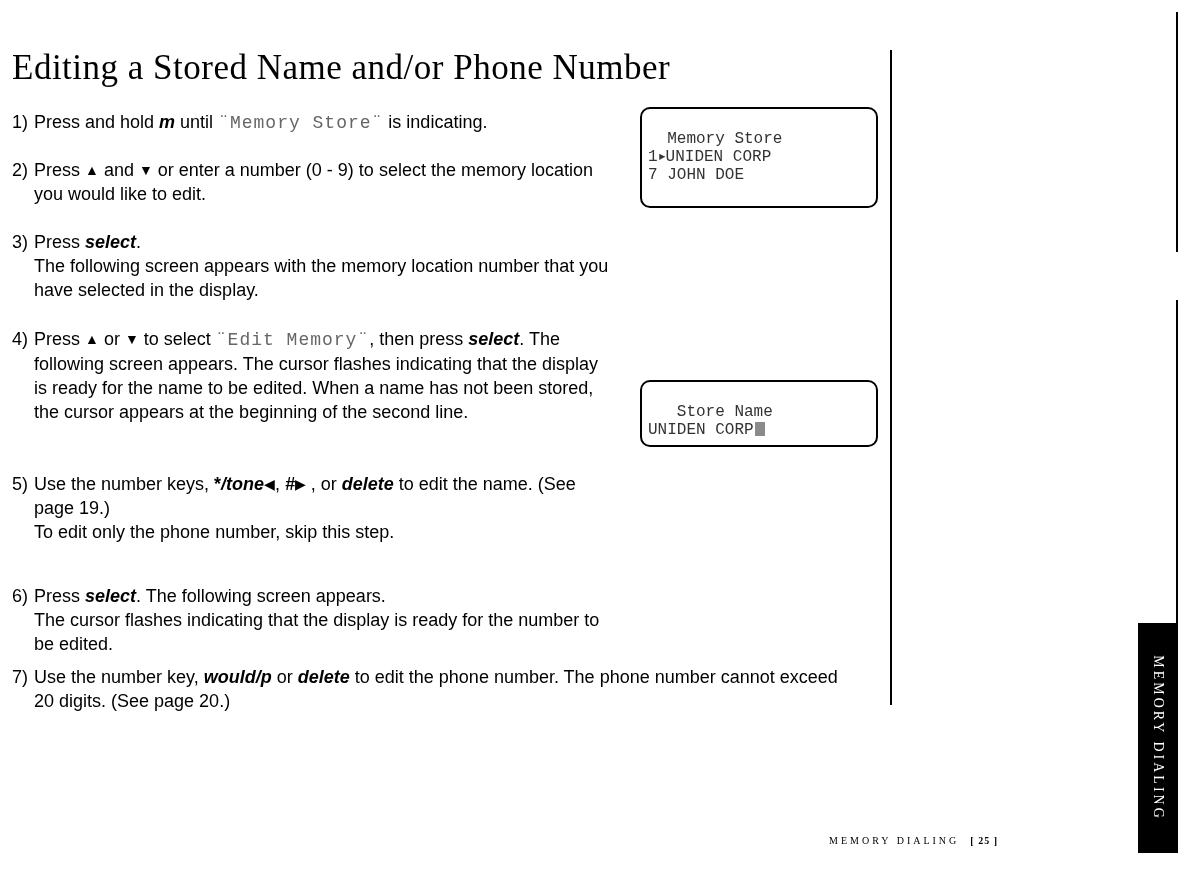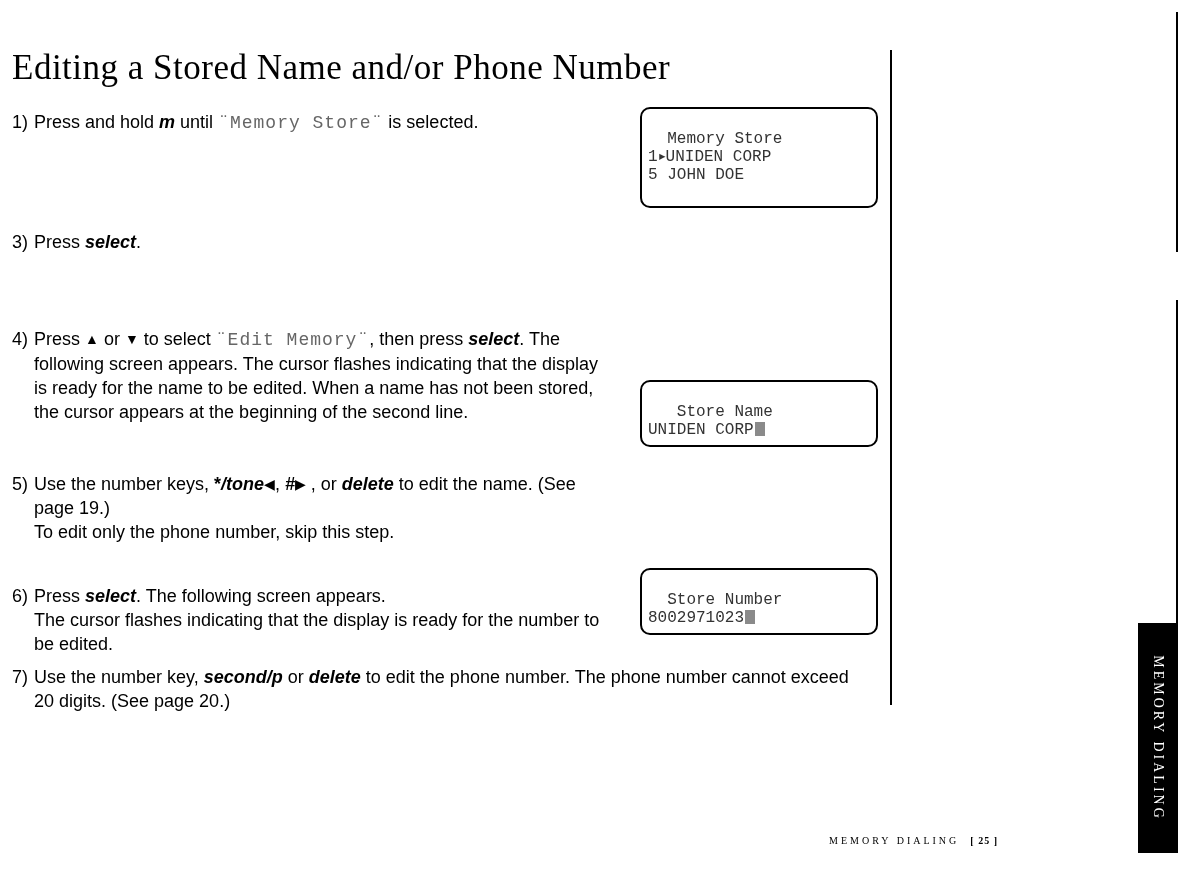--- a/index.html
+++ b/index.html
@@ -167,60 +167,59 @@
 
 <div class="page">
 
   <div class="rule-v"></div>
   <div class="rule-v2"></div>
   <div class="col-rule"></div>
 
   <div class="title">Editing a Stored Name and/or Phone Number</div>
 
   <div class="instr" style="top:110px">
-    <span class="num">1)</span><span class="body"><span>Press and hold </span><span class="bolditalic">m</span><span> until </span><span class="lcd-font dots-block">¨Memory Store¨</span><span> is selected.</span></span>
-  </div>
-
+    <span class="num">1)</span><span class="body"><span>Press and hold </span><span class="bolditalic">m</span><span> until </span><span class="lcd-font dots-block">¨Memory Store¨</span><span> is indicating.</span></span>
+  </div>
+
+  <div class="instr" style="top:158px">
+    <span class="num">2)</span><span class="body"><span>Press </span><span class="tri">▲</span><span> and </span><span class="tri">▼</span><span> or enter a number (0 - 9) to select the memory location you would like to edit.</span></span>
+  </div>
 
   <div class="instr" style="top:230px">
-    <span class="num">3)</span><span class="body"><span>Press </span><span class="bolditalic">select</span><span>.</span><br></span>
+    <span class="num">3)</span><span class="body"><span>Press </span><span class="bolditalic">select</span><span>.</span><br><span>The following screen appears with the memory location number that you have selected in the display.</span></span>
   </div>
 
   <div class="instr" style="top:327px">
     <span class="num">4)</span><span class="body"><span>Press </span><span class="tri">▲</span><span> or </span><span class="tri">▼</span><span> to select </span><span class="lcd-font dots-block">¨Edit Memory¨</span><span>, then press </span><span class="bolditalic">select</span><span>. The following screen appears. The cursor flashes indicating that the display is ready for the name to be edited. When a name has not been stored, the cursor appears at the beginning of the second line.</span></span>
   </div>
 
   <div class="instr" style="top:472px">
     <span class="num">5)</span><span class="body"><span>Use the number keys,  </span><span class="bold">*</span><span class="bolditalic">/tone</span><span class="tri-big"> ◀</span><span>, </span><span class="bolditalic">#</span><span class="tri-big"> ▶</span><span> , or </span><span class="bolditalic">delete</span><span> to edit the name. (See page 19.)</span><br><span>To edit only the phone number, skip this step.</span></span>
   </div>
 
   <div class="instr" style="top:584px">
     <span class="num">6)</span><span class="body"><span>Press </span><span class="bolditalic">select</span><span>. The following screen appears.</span><br><span>The cursor flashes indicating that the display is ready for the number to be edited.</span></span>
   </div>
 
   <div class="instr wide" style="top:665px">
-    <span class="num">7)</span><span class="body" style="width:820px"><span>Use the number key, </span><span class="bolditalic">second/p</span><span> or </span><span class="bolditalic">delete</span><span> to edit the phone number. The phone number cannot exceed 20 digits. (See page 20.)</span><br></span>
+    <span class="num">7)</span><span class="body" style="width:820px"><span>Use the number key, </span><span class="bolditalic">would/p</span><span> or </span><span class="bolditalic">delete</span><span> to edit the phone number. The phone number cannot exceed 20 digits. (See page 20.)</span><br></span>
   </div>
 
   <div class="lcd" style="top:107px">
 <span class="hdr">  Memory Store</span>
 <span><span>1</span><span class="ptr">▸</span><span>UNIDEN CORP</span></span>
-<span>5 JOHN DOE</span>
+<span>7 JOHN DOE</span>
   </div>
 
 
   <div class="lcd" style="top:380px;height:56px">
 <span class="hdr">   Store Name</span>
 <span><span>UNIDEN CORP</span><span class="cursor-block"></span></span>
   </div>
 
-  <div class="lcd" style="top:568px;height:56px">
-<span class="hdr">  Store Number</span>
-<span><span>8002971023</span><span class="cursor-block"></span></span>
-  </div>
 
   <div class="footer">
     <div class="footer-text">
       <span>MEMORY DIALING</span>&nbsp;&nbsp;<span class="footer-page">[ 25 ]</span>
     </div>
     <div class="tab">
       <div class="tab-inner">MEMORY DIALING</div>
     </div>
   </div>
 

